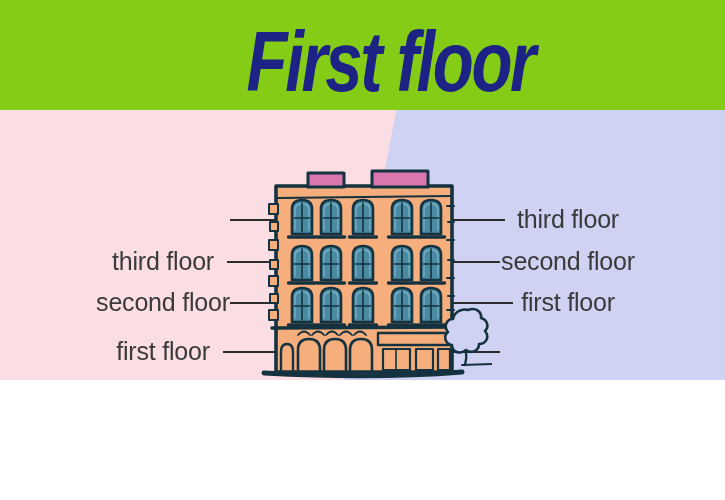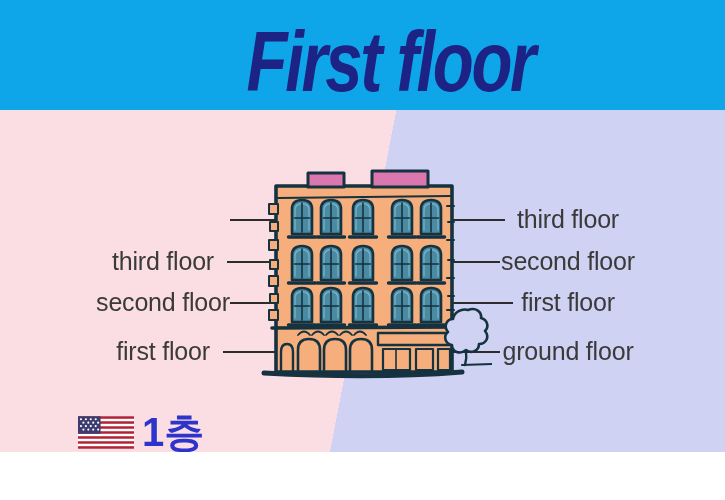--- a/index.html
+++ b/index.html
@@ -1,18 +1,18 @@
 <!DOCTYPE html>
 <html><head>
 <meta charset="utf-8">
 <style>
   html,body { margin:0; padding:0; background:#fff; }
   .canvas {
-    position:relative; width:725px; height:452px; overflow:hidden;
-    background:#0ea5e9; font-family:"Liberation Sans", sans-serif;
+    position:relative; width:725px; height:380px; overflow:hidden;
+    background:#84cc16; font-family:"Liberation Sans", sans-serif;
   }
   
   .split-bg {
     position:absolute; left:0; top:110px; width:725px; height:390px;
     background:linear-gradient(101deg, #fbdee3 0 49.5%, #cfd2f2 49.5% 100%);
   }
   .title-wrap {
     position:absolute; left:0; top:12px; width:780px; text-align:center;
   }
   .title {
@@ -55,21 +55,20 @@
     <span class="title">First floor</span>
   </div>
 
   <div class="floor-label us" style="top:244px">third floor</div>
   <div class="floor-label us" style="top:285px">second floor</div>
   <div class="floor-label us" style="top:334px">first floor</div>
 
   <div class="floor-label uk" style="top:202px">third floor</div>
   <div class="floor-label uk" style="top:244px">second floor</div>
   <div class="floor-label uk" style="top:285px">first floor</div>
-  <div class="floor-label uk" style="top:334px">ground floor</div>
 
   <div class="leader" style="left:230px; top:219px; width:48px"></div>
   <div class="leader" style="left:227px; top:261px; width:51px"></div>
   <div class="leader" style="left:230px; top:302px; width:48px"></div>
   <div class="leader" style="left:223px; top:351px; width:55px"></div>
 
   <div class="leader" style="left:450px; top:219px; width:55px"></div>
   <div class="leader" style="left:450px; top:261px; width:50px"></div>
   <div class="leader" style="left:450px; top:302px; width:63px"></div>
   <div class="leader" style="left:450px; top:351px; width:50px"></div>

